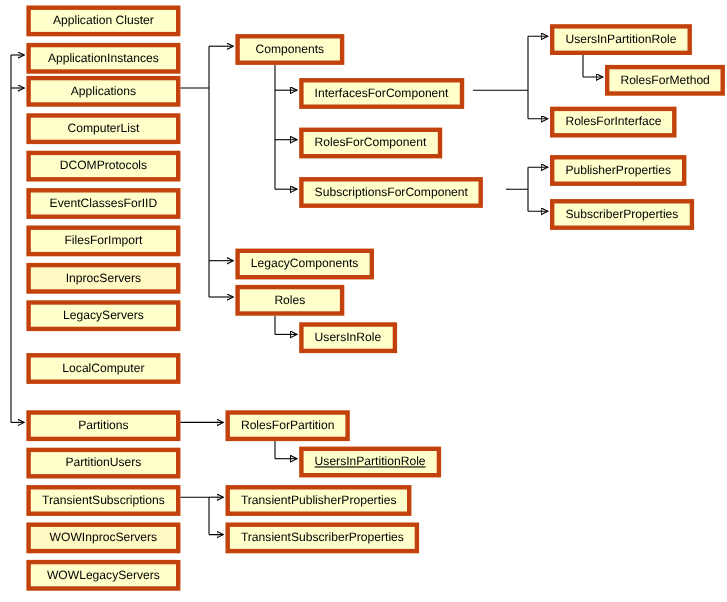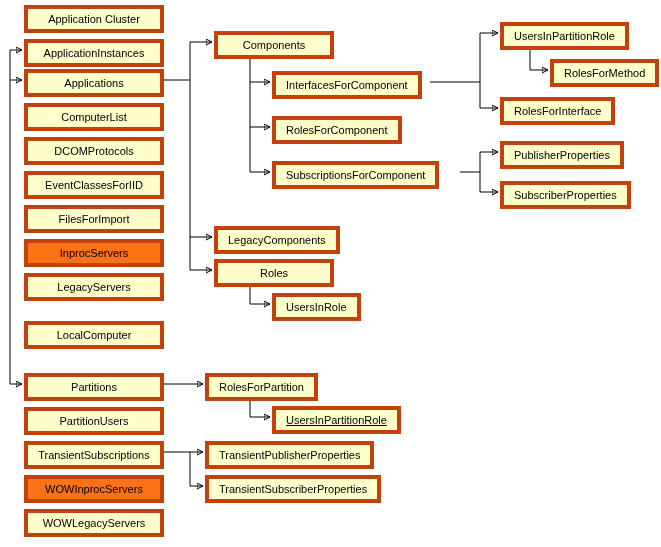--- a/index.html
+++ b/index.html
@@ -14,23 +14,23 @@
   }
   .node {
     position: absolute;
     border: 4px solid #c2410c;
     padding: 4px 8px;
     text-align: center;
     white-space: nowrap;
     box-sizing: border-box;
   }
   .yellow { background: #ffffcc; }
-  .gray   { background: #f97316; }
+  .gray   { background: #fef9c3; }
   .wide1 { width: 140px; }   
-  .wide2 { width: 120px; }
+  .wide2 { width: 99px; }
   .wideC { padding:4px 10px; }
   svg.connectors {
     position: absolute;
     top: 0; left: 0;
     width: 661px; height: 547px;
     pointer-events: none;
   }
   svg.connectors line, svg.connectors path {
     stroke: #000;
     stroke-width: 1;

